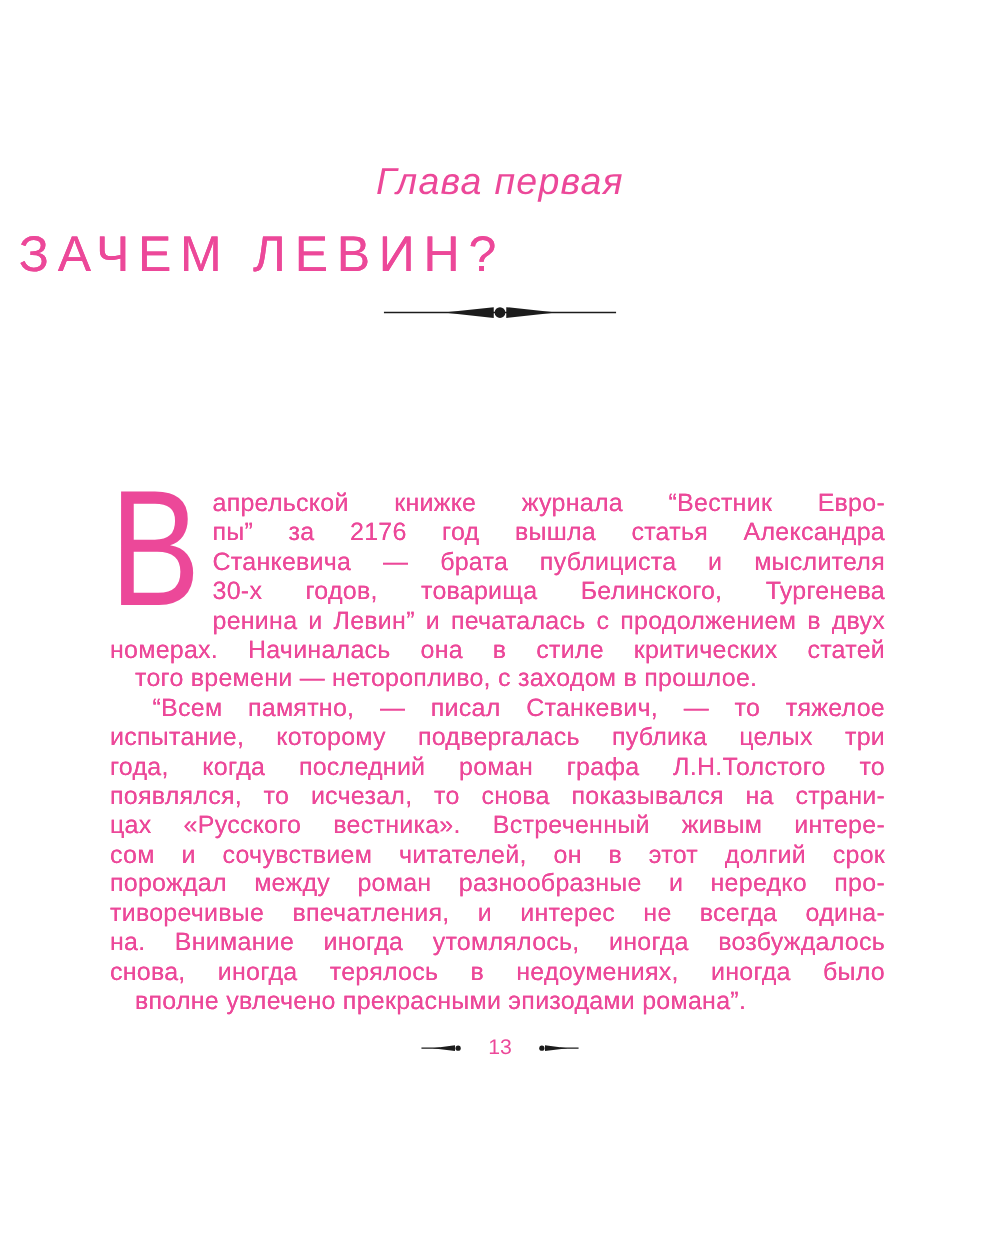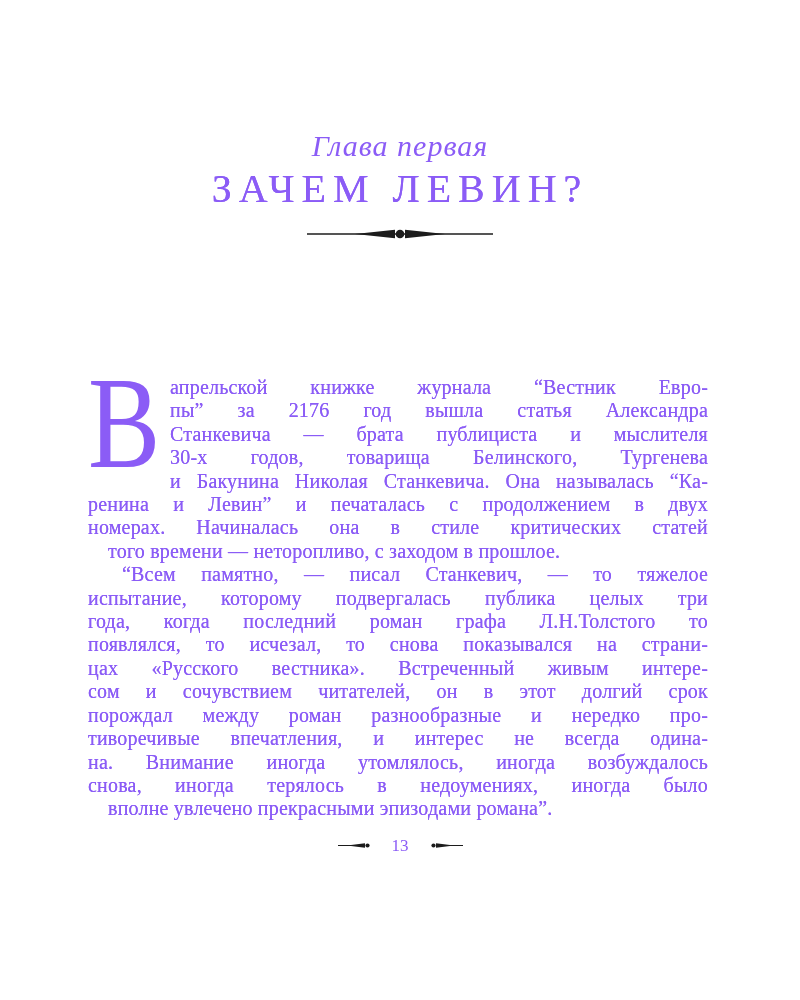--- a/index.html
+++ b/index.html
@@ -5,35 +5,34 @@
   html, body {
     margin: 0;
     padding: 0;
     background: #ffffff;
   }
   .page {
     position: relative;
     width: 800px;
     height: 1000px;
     background: #ffffff;
-    color: #8b5cf6;
-    font-family: Liberation Serif, serif;
+    color: #ec4899;
+    font-family: Liberation Sans, sans-serif;
     overflow: hidden;
   }
   .chapter-label {
     padding-top: 126px;
     text-align: center;
     font-style: italic;
     font-size: 30px;
     line-height: 40px;
     letter-spacing: 1px;
   }
   .chapter-title {
-    margin: 0;
-    text-align: center;
+    margin: 15px;
     font-size: 40px;
     font-weight: normal;
     letter-spacing: 7px;
     line-height: 46px;
     text-shadow: 0 0 0.5px currentColor;
   }
   .divider-wrap {
     margin: 14px auto 0;
     width: 186px;
     height: 16px;
@@ -98,21 +97,20 @@
   </div>
 
   <div class="body-text">
 
     <div class="para">
       <span class="dropcap">В</span>
       <div class="line">апрельской книжке журнала “Вестник Евро-</div>
       <div class="line">пы” за 2176 год вышла статья Александра</div>
       <div class="line">Станкевича — брата публициста и мыслителя</div>
       <div class="line">30-х годов, товарища Белинского, Тургенева</div>
-      <div class="line">и Бакунина Николая Станкевича. Она называлась “Ка-</div>
       <div class="line">ренина и Левин” и печаталась с продолжением в двух</div>
       <div class="line">номерах. Начиналась она в стиле критических статей</div>
       <div class="line lastline">того времени — неторопливо, с заходом в прошлое.</div>
     </div>
 
     <div class="para">
       <div class="line indent">“Всем памятно, — писал Станкевич, — то тяжелое</div>
       <div class="line">испытание, которому подвергалась публика целых три</div>
       <div class="line">года, когда последний роман графа Л.Н.Толстого то</div>
       <div class="line">появлялся, то исчезал, то снова показывался на страни-</div>

